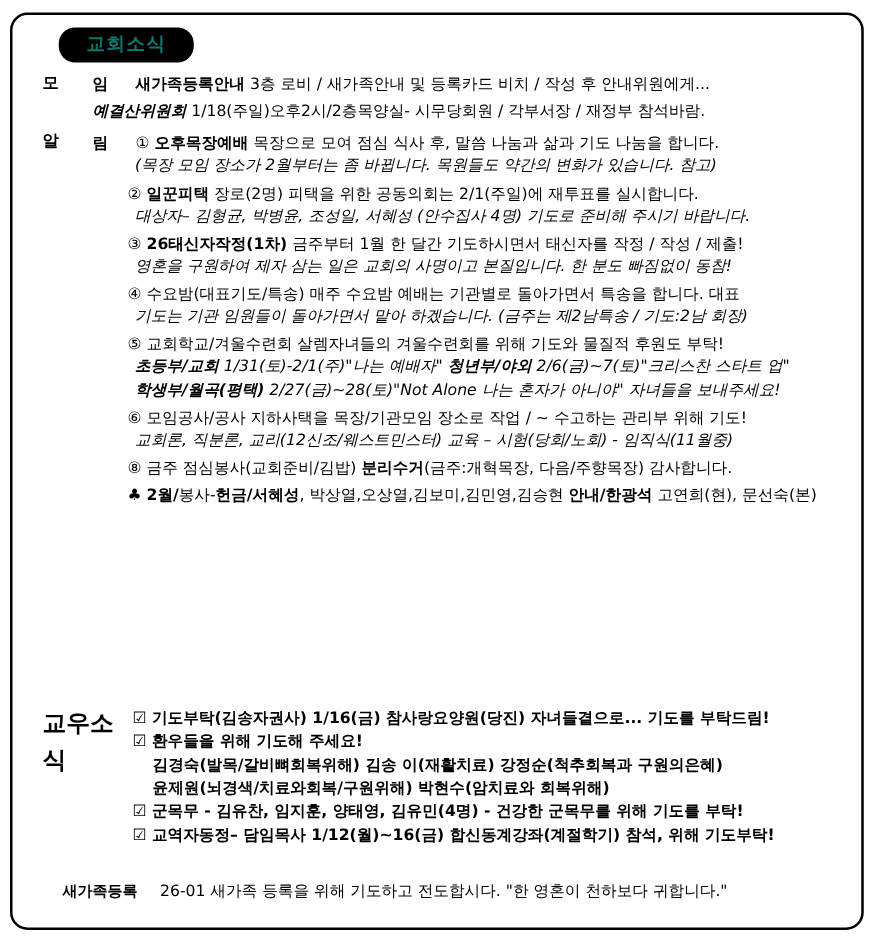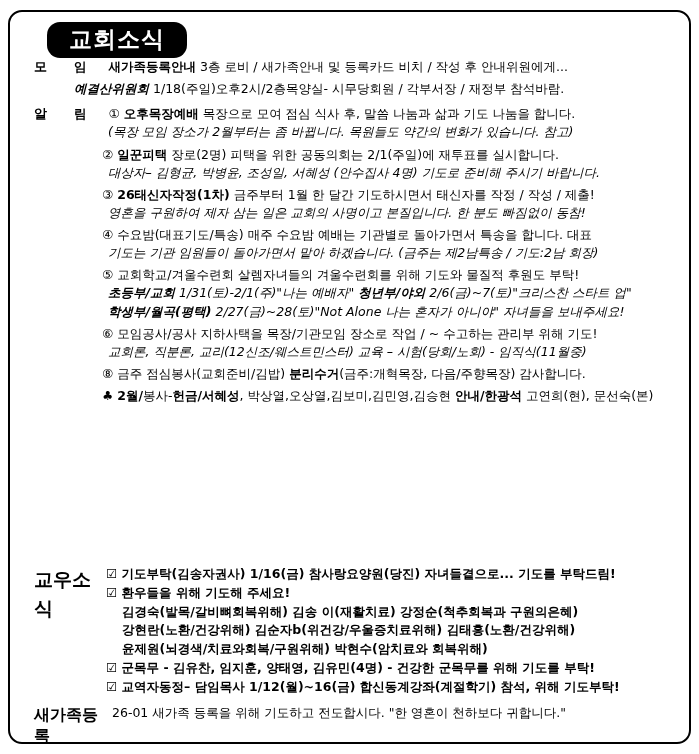--- a/index.html
+++ b/index.html
@@ -27,22 +27,22 @@
     height: 734px;
     border: 2px solid #000000;
     border-radius: 14px;
     box-sizing: border-box;
   }
   .title-tab {
     position: absolute;
     left: 47px;
     top: 22px;
     background: #000000;
-    color: #ffffff;
-    font-size: 23px;
+    color: #0f766e;
+    font-size: 15px;
     font-weight: bold;
     padding: 5px 22px 6px 22px;
     border-radius: 13px;
     letter-spacing: 1px;
     line-height: 1.1;
   }
   .content {
     position: absolute;
     left: 34px;
     top: 58px;
@@ -98,21 +98,22 @@
     position: absolute;
     left: 34px;
     top: 705px;
     width: 640px;
     font-size: 12.5px;
     display: flex;
   }
   .last-label {
     flex: 0 0 78px;
     font-weight: bold;
-    font-size: 16px;
+    font-size: 12px;
+    margin-left: 16px;
   }
   .ctr { padding-left: 18px; }
 </style>
 </head>
 <body>
 
 <div class="page">
   <div class="frame"></div>
 
   <div class="title-tab">교회소식</div>
@@ -196,21 +197,20 @@
 
   </div>
 
   <div class="bottom-block">
     <div class="bb-row">
       <div class="bb-label">교우소식</div>
       <div class="bb-body">
         <div>☑ <b>기도부탁</b>(김송자권사) 1/16(금) 참사랑요양원(당진) 자녀들곁으로... 기도를 부탁드림!</div>
         <div>☑ <b>환우들을 위해 기도해 주세요!</b></div>
         <div class="indent1"><b>김경숙</b>(발목/갈비뼈회복위해) <b>김송 이</b>(재활치료)  <b>강정순</b>(척추회복과 구원의은혜)</div>
-        <div class="indent1"><b>강현란</b>(노환/건강위해) <b>김순자b</b>(위건강/우울증치료위해) <b>김태홍</b>(노환/건강위해)</div>
         <div class="indent1"><b>윤제원</b>(뇌경색/치료와회복/구원위해) <b>박현수</b>(암치료와 회복위해)</div>
         <div>☑ <b>군목무 - 김유찬, 임지훈, 양태영, 김유민</b>(4명) - 건강한 군목무를 위해 기도를 부탁!</div>
         <div>☑ <b>교역자동정</b>– 담임목사 1/12(월)~16(금) 합신동계강좌(계절학기) 참석, 위해 기도부탁!</div>
       </div>
     </div>
   </div>
 
   <div class="last-row">
     <div class="last-label">새가족등록</div>
     <div>26-01 새가족 등록을 위해 기도하고 전도합시다. "한 영혼이 천하보다 귀합니다."</div>

